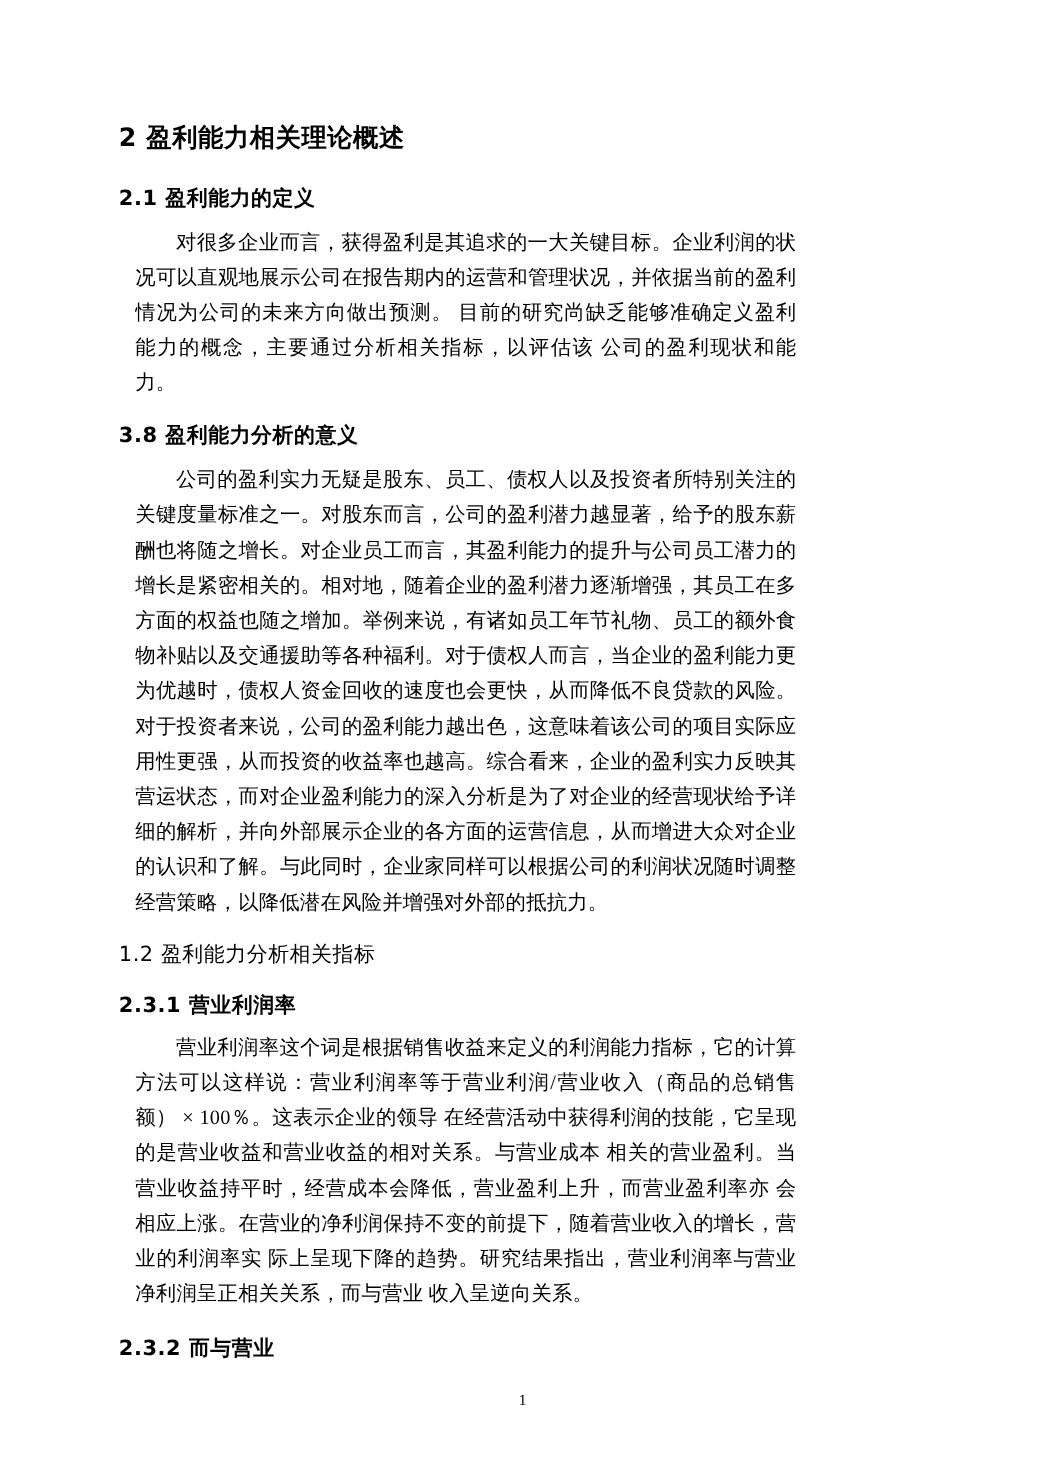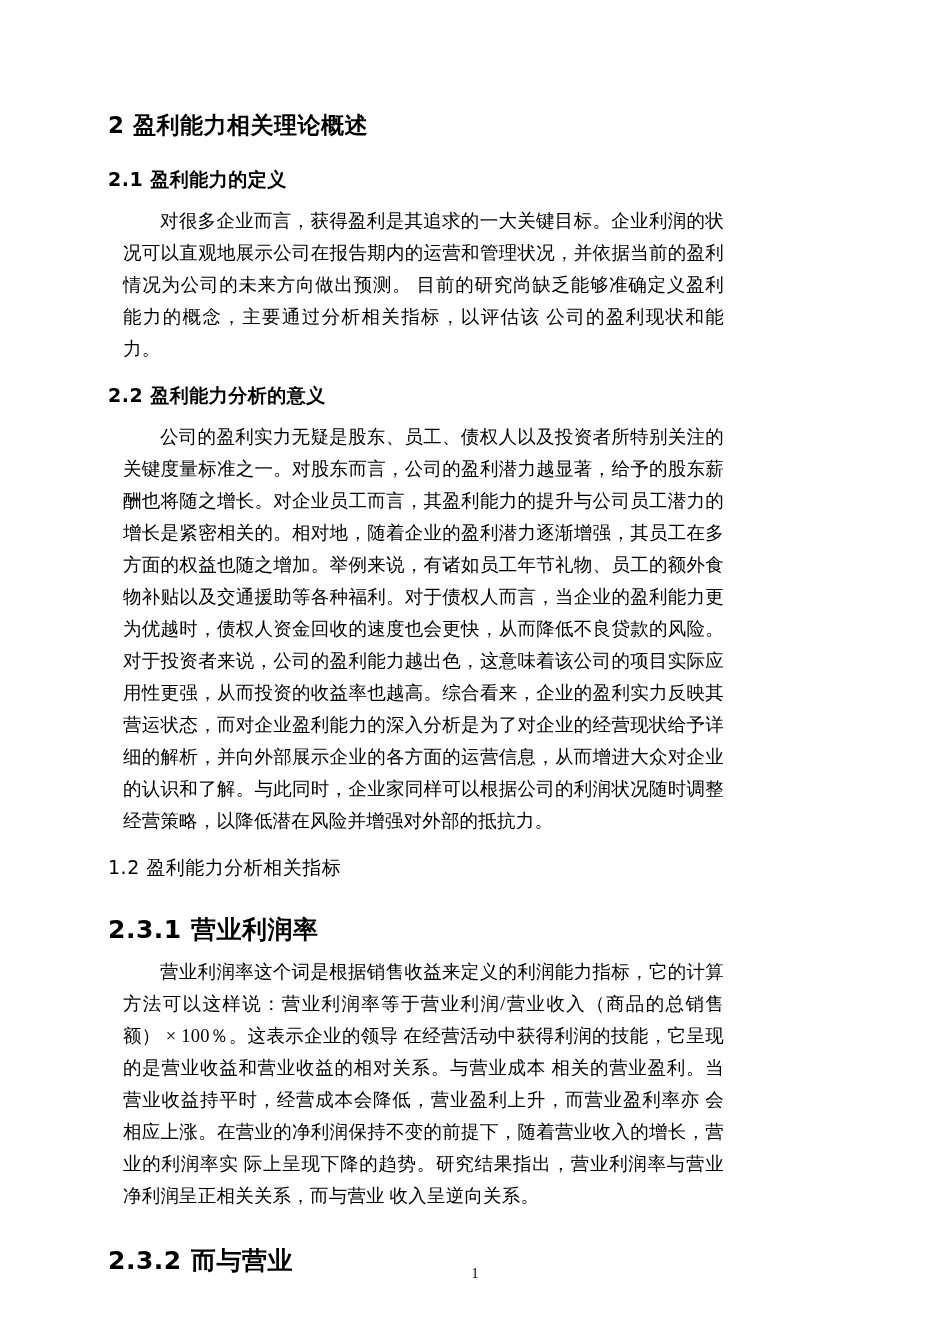--- a/index.html
+++ b/index.html
@@ -31,23 +31,23 @@
   }
   h2.sub {
     font-family: "DejaVu Sans", "Liberation Sans", sans-serif;
     font-size: 19px;
     font-weight: bold;
     margin: 18px 0 12px 0;
     letter-spacing: 0.5px;
   }
   h3.subsub {
     font-family: "DejaVu Sans", "Liberation Sans", sans-serif;
-    font-size: 25px;
+    font-size: 19px;
     font-weight: normal;
-    margin: 32px 0 10px 0;
+    margin: 20px 0 10px 0;
     letter-spacing: 0.5px;
   }
   h3.subsub.bold-label {
     font-weight: bold;
   }
   h2.sub.light {
     font-weight: normal;
   }
   p.body {
     font-size: 18.5px;
@@ -71,21 +71,21 @@
 </head>
 <body>
 
 <div class="page">
 
   <h1 class="sec">2  盈利能力相关理论概述</h1>
 
   <h2 class="sub">2.1  盈利能力的定义</h2>
   <p class="body">对很多企业而言，获得盈利是其追求的一大关键目标。企业利润的状况可以直观地展示公司在报告期内的运营和管理状况，并依据当前的盈利情况为公司的未来方向做出预测。  目前的研究尚缺乏能够准确定义盈利能力的概念，主要通过分析相关指标，以评估该  公司的盈利现状和能力。</p>
 
-  <h2 class="sub">2.2  盈利能力分析的意义</h2>
+  <h2 class="sub">3.8  盈利能力分析的意义</h2>
   <p class="body">公司的盈利实力无疑是股东、员工、债权人以及投资者所特别关注的关键度量标准之一。对股东而言，公司的盈利潜力越显著，给予的股东薪酬也将随之增长。对企业员工而言，其盈利能力的提升与公司员工潜力的增长是紧密相关的。相对地，随着企业的盈利潜力逐渐增强，其员工在多方面的权益也随之增加。举例来说，有诸如员工年节礼物、员工的额外食物补贴以及交通援助等各种福利。对于债权人而言，当企业的盈利能力更为优越时，债权人资金回收的速度也会更快，从而降低不良贷款的风险。对于投资者来说，公司的盈利能力越出色，这意味着该公司的项目实际应用性更强，从而投资的收益率也越高。综合看来，企业的盈利实力反映其营运状态，而对企业盈利能力的深入分析是为了对企业的经营现状给予详细的解析，并向外部展示企业的各方面的运营信息，从而增进大众对企业的认识和了解。与此同时，企业家同样可以根据公司的利润状况随时调整经营策略，以降低潜在风险并增强对外部的抵抗力。</p>
 
   <h2 class="sub light">1.2  盈利能力分析相关指标</h2>
 
   <h3 class="subsub bold-label">2.3.1  营业利润率</h3>
   <p class="body">营业利润率这个词是根据销售收益来定义的利润能力指标，它的计算方法可以这样说：营业利润率等于营业利润/营业收入（商品的总销售额）  ×  100％。这表示企业的领导  在经营活动中获得利润的技能，它呈现的是营业收益和营业收益的相对关系。与营业成本  相关的营业盈利。当营业收益持平时，经营成本会降低，营业盈利上升，而营业盈利率亦  会相应上涨。在营业的净利润保持不变的前提下，随着营业收入的增长，营业的利润率实  际上呈现下降的趋势。研究结果指出，营业利润率与营业净利润呈正相关关系，而与营业  收入呈逆向关系。</p>
 
   <h3 class="subsub bold-label">2.3.2  而与营业</h3>
 
   <div class="pagenum">1</div>

